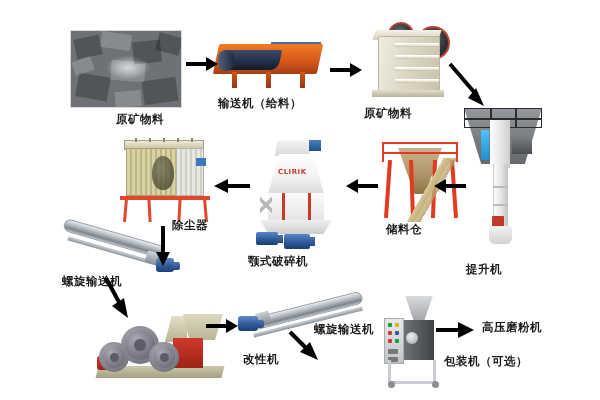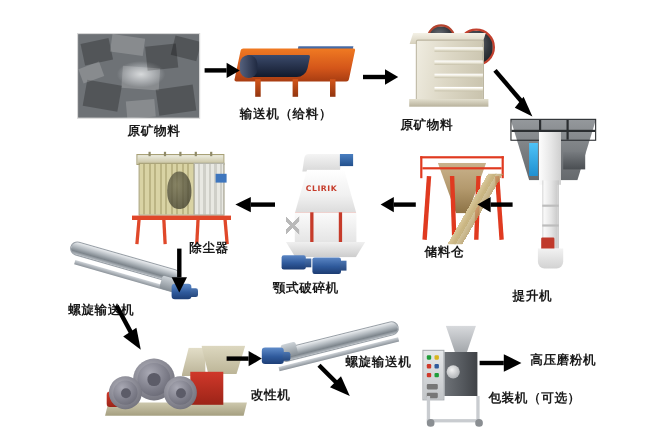--- a/index.html
+++ b/index.html
@@ -516,21 +516,21 @@
     <div class="modifier">
       <div class="mod-base"></div>
       <div class="mod-arm"></div>
       <div class="mod-hopper"></div>
       <div class="mod-red"></div>
       <div class="mod-redsm"></div>
       <div class="mod-roller" style="left:26px;top:18px;width:38px;height:38px"></div>
       <div class="mod-roller" style="left:4px;top:34px;width:30px;height:30px"></div>
       <div class="mod-roller" style="left:54px;top:34px;width:30px;height:30px"></div>
     </div>
-    <div class="label" style="left:228px;top:352px">改性机</div>
+    <div class="label" style="left:243px;top:352px">改性机</div>
   </div>
 
   <div class="node">
     <div class="screw" style="left:236px;top:288px;width:130px;height:56px">
       <div class="sc-tube" style="left:16px;top:16px;width:112px;height:13px;transform:rotate(-14deg)"></div>
       <div class="sc-beam" style="left:16px;top:32px;width:112px;height:4px;transform:rotate(-14deg)"></div>
       <div class="sc-head" style="left:20px;top:24px;width:14px;height:12px;transform:rotate(-14deg)"></div>
       <div class="sc-motor" style="left:2px;top:28px;width:20px;height:15px">
           <i></i>
         </div>

